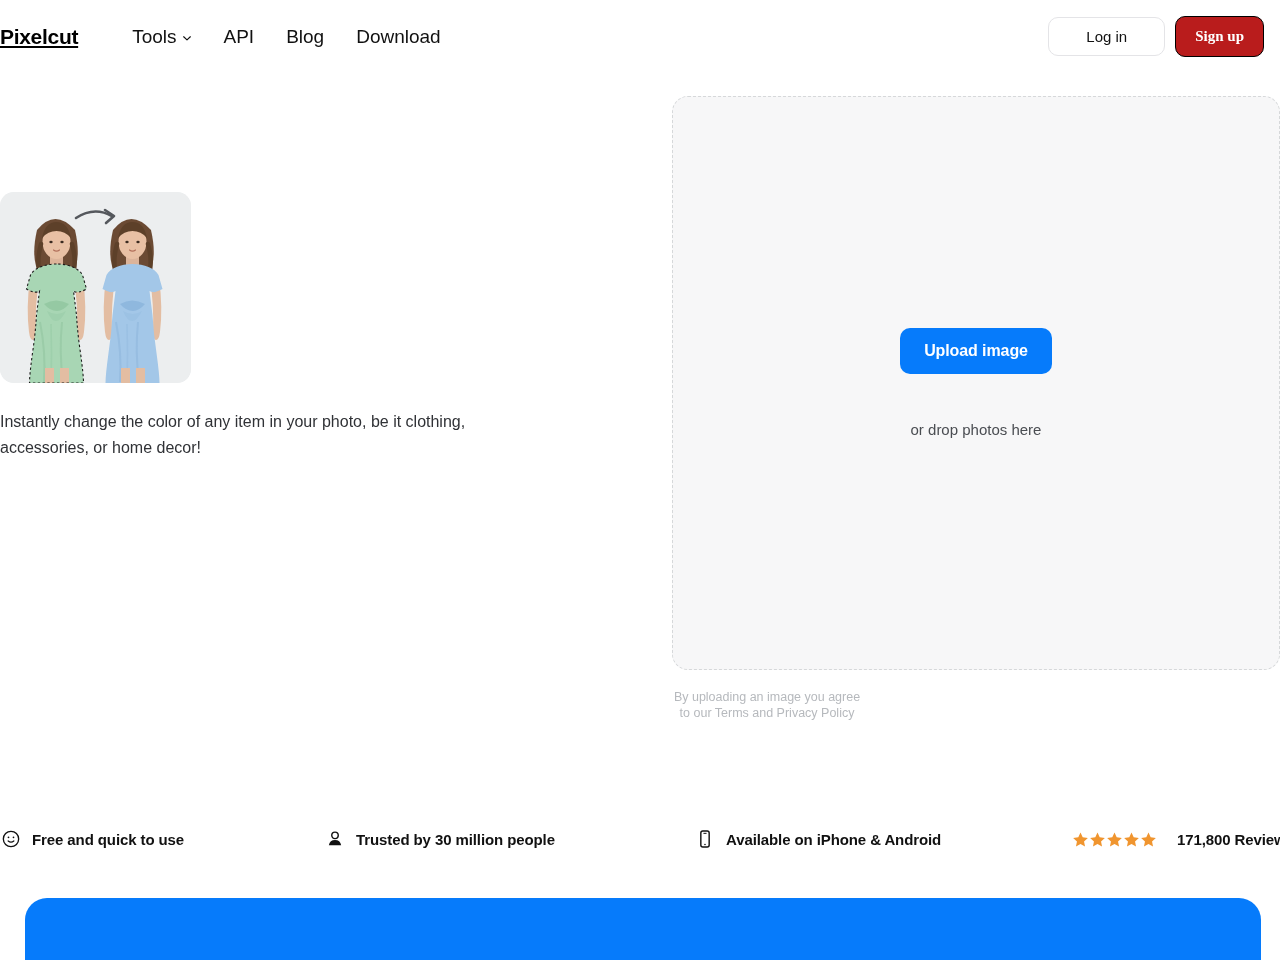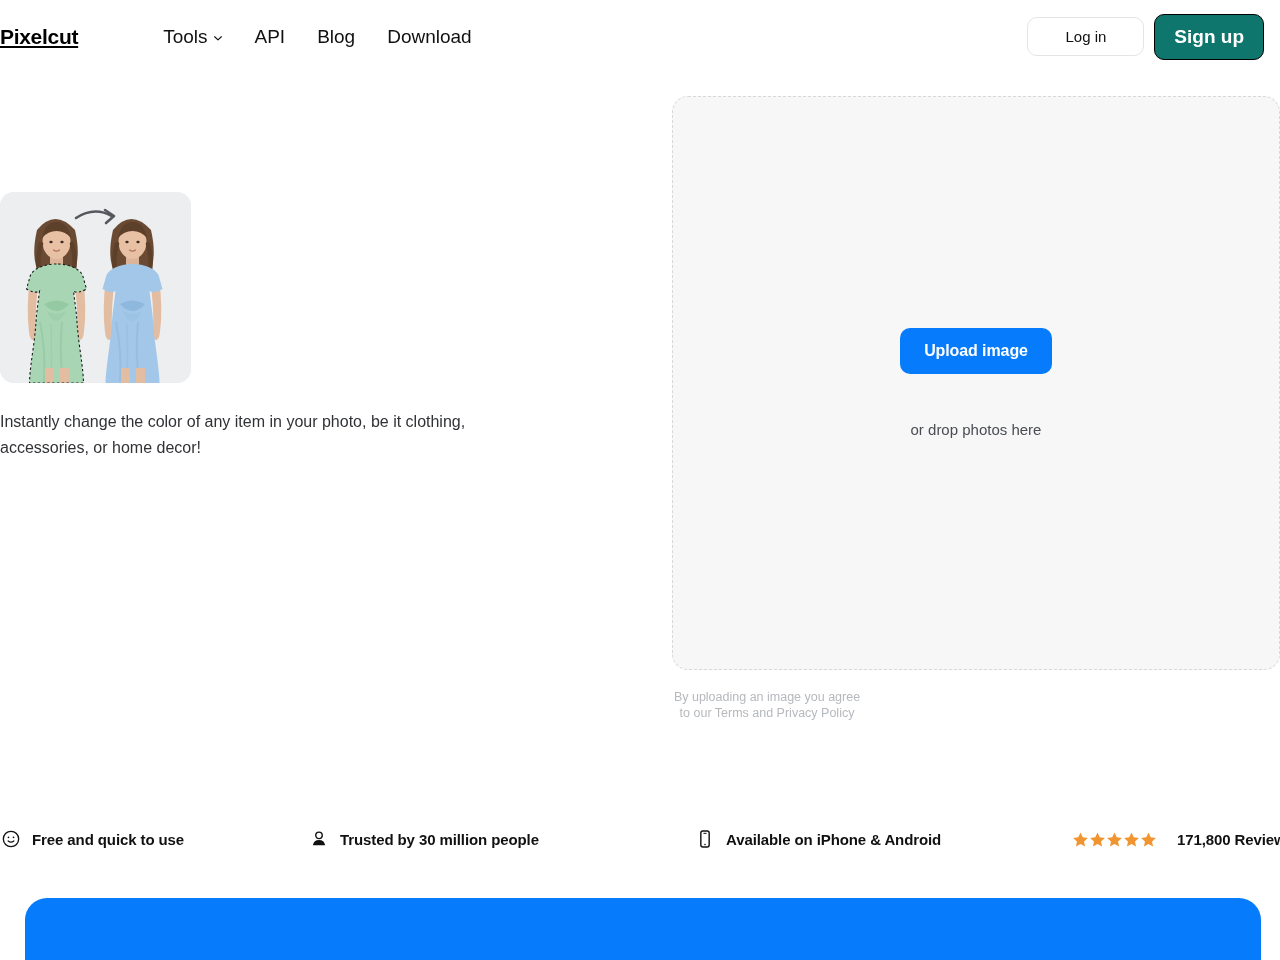--- a/index.html
+++ b/index.html
@@ -22,21 +22,20 @@
   
   .navbar {
     position: absolute;
     top: 0; left: 0;
     width: 1280px;
     height: 73px;
     display: flex;
     align-items: center;
     padding: 0 16px 0 0;
     background: #ffffff;
-    gap: 31px;
   }
 
   .brand {
     font-size: 21px;
     font-weight: 700;
     letter-spacing: -0.3px;
     color: #000000;
     margin-left: 0px;
     white-space: nowrap;
   }
@@ -83,29 +82,29 @@
     background: #ffffff;
     border: 1px solid #e4e4e7;
     border-radius: 10px;
     padding: 10px 37px;
     cursor: pointer;
     font-family: inherit;
     white-space: nowrap;
   }
 
   .btn-signup {
-    font-size: 19px;
+    font-size: 15px;
     font-weight: 600;
     color: #ffffff;
-    background: #0f766e;
+    background: #b91c1c;
     border: 1px solid #000000;
     border-radius: 10px;
     padding: 11px 19px;
     cursor: pointer;
-    font-family: Liberation Sans, sans-serif;
+    font-family: Liberation Serif, serif;
     white-space: nowrap;
   }
 
   
   .hero-left {
     position: absolute;
     left: 0;
     top: 192px;
     width: 620px;
   }
@@ -205,21 +204,21 @@
 
   .feature {
     display: flex;
     align-items: center;
     gap: 10px;
     white-space: nowrap;
     text-align: right;
   }
 
   .feature-1 { position: absolute; left: 0px; }
-  .feature-2 { position: absolute; left: 308px; }
+  .feature-2 { position: absolute; left: 324px; }
   .feature-3 { position: absolute; left: 694px; }
   .feature-4 { position: absolute; left: 1072px; }
 
   .feature-label {
     font-size: 15px;
     font-weight: 700;
     color: #111111;
     letter-spacing: -0.1px;
   }
 

